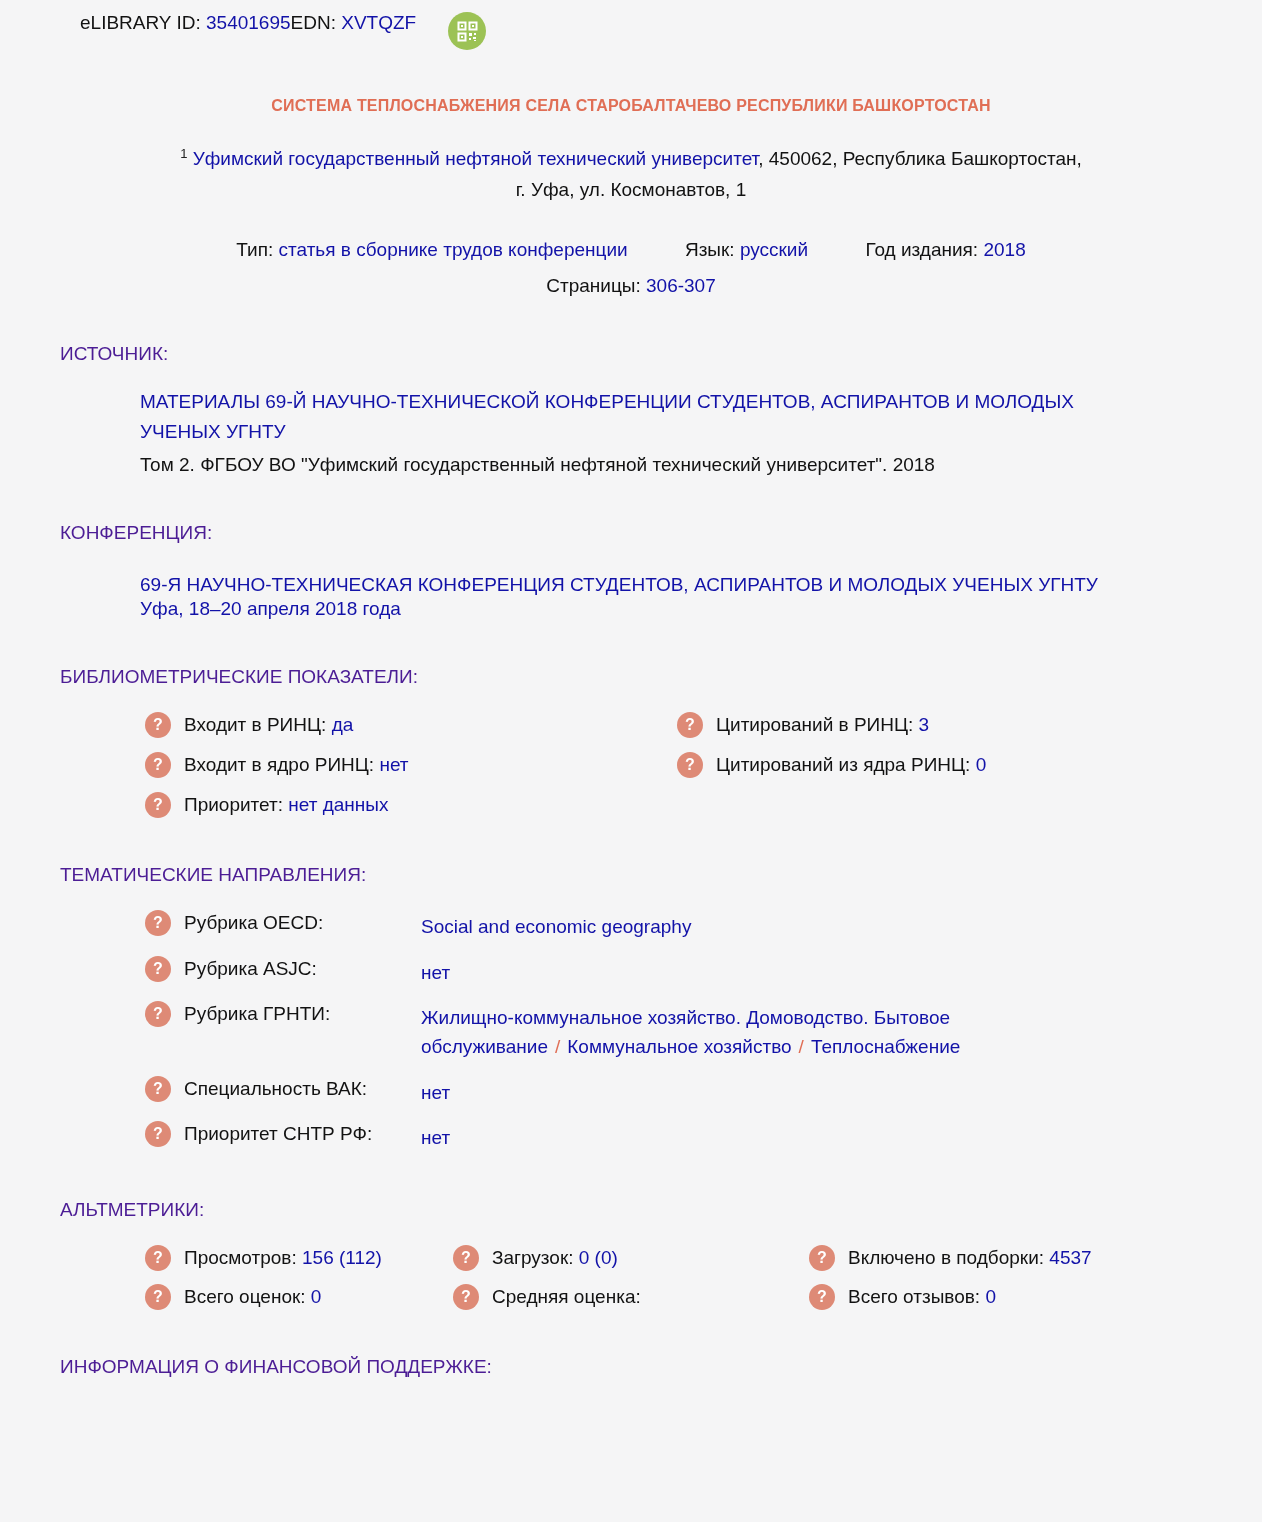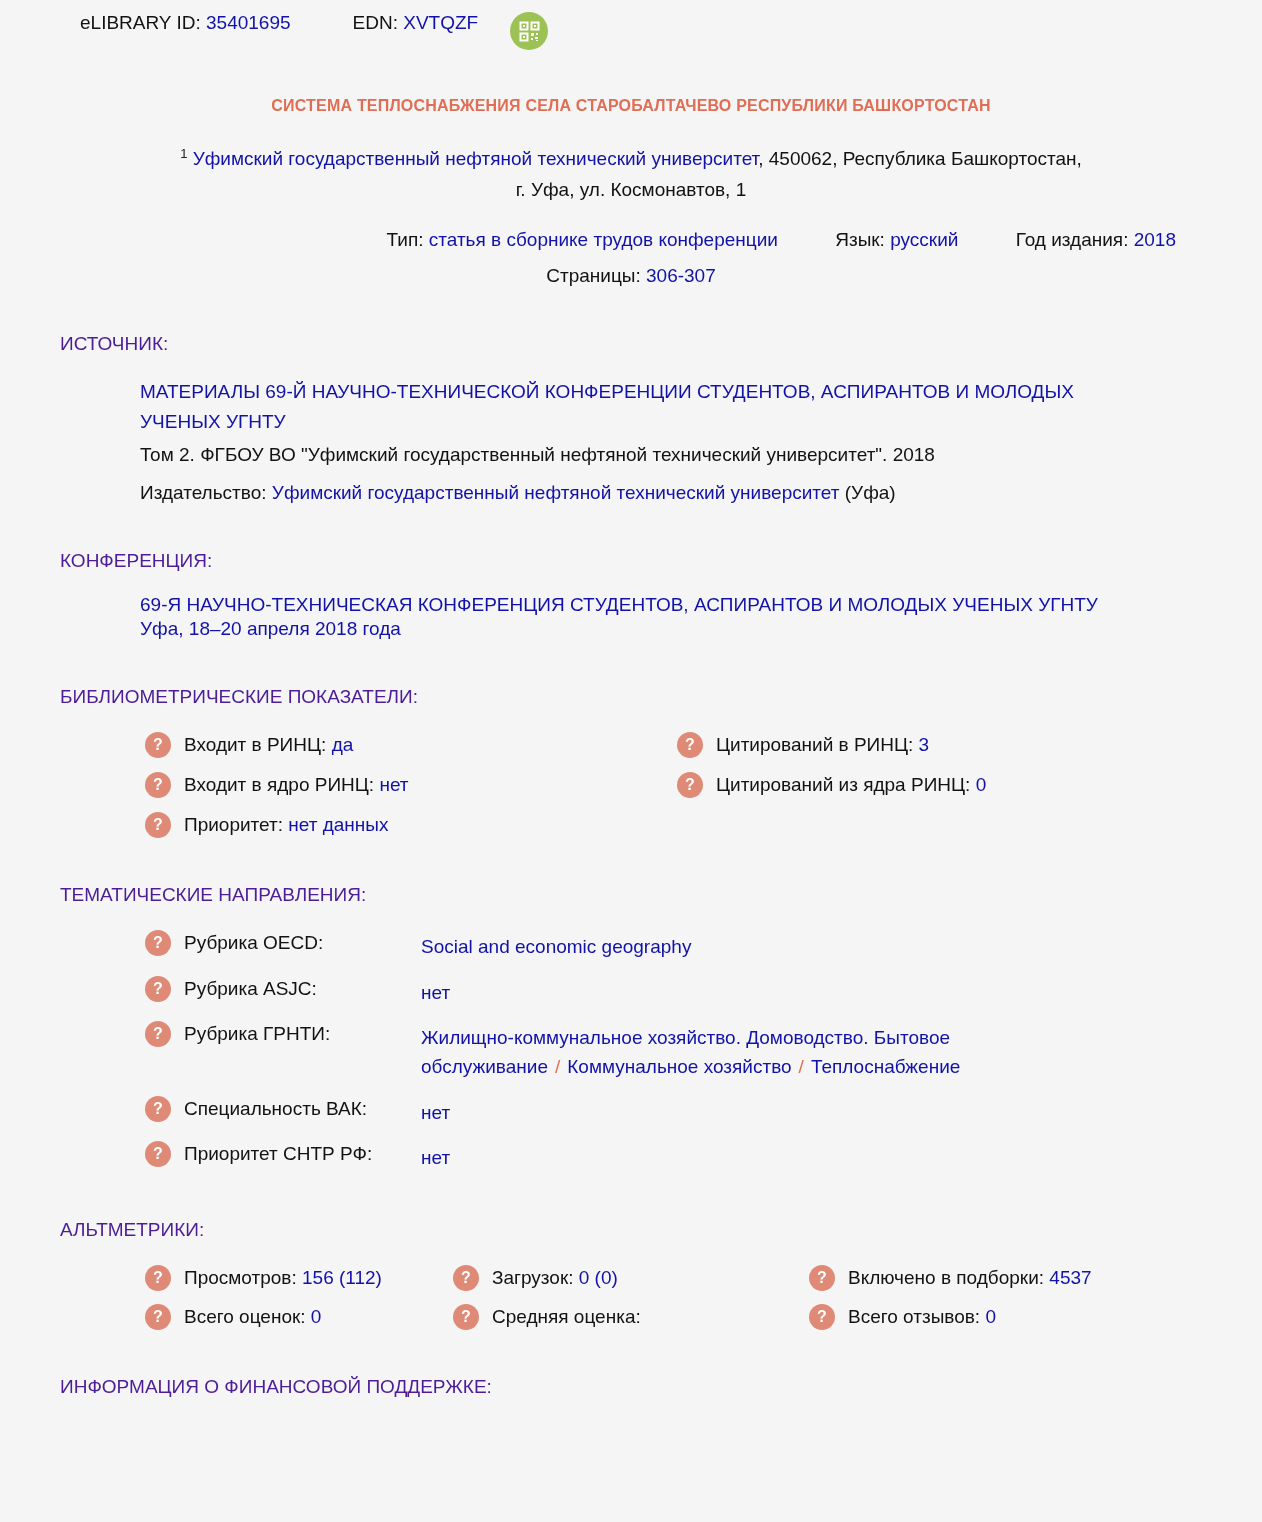--- a/index.html
+++ b/index.html
@@ -6,48 +6,48 @@
   body{
     width:1262px;height:1522px;overflow:hidden;
     background:#f5f5f6;
     font-family:"Liberation Sans","DejaVu Sans",sans-serif;
     font-size:19px;color:#121212;
   }
   .page{padding:0 60px;}
   
   .topbar{display:flex;padding-top:12px;margin-left:20px;}
   .topbar .grp{white-space:nowrap;}
-  .topbar .grp + .grp{margin-left:62px;}
+  .topbar .grp + .grp{}
   .lnk{color:#1212a8;text-decoration:none;cursor:pointer;}
   .qr{
     width:38px;height:38px;border-radius:50%;background:#9cc255;
     display:inline-flex;align-items:center;justify-content:center;
     margin-left:32px;cursor:pointer;flex:0 0 auto;
   }
   
   .title{
     margin:44px auto 12px;max-width:1010px;text-align:center;
     color:#e06e55;font-weight:bold;font-size:16px;line-height:1.5;
     letter-spacing:.2px;
   }
   .authors{margin-top:46px;text-align:center;font-weight:bold;color:#1b1b8e;font-size:19.5px;}
   .authors sup{color:#222;font-weight:normal;font-size:13px;}
   .authors .sep{color:#222;}
   .affil{margin:26px auto 0;max-width:1060px;text-align:center;line-height:1.6;}
   .affil sup{font-size:13px;color:#222;}
-  .meta-row{margin-top:24px;text-align:right;}
+  .meta-row{margin-top:34px;text-align:center;}
   .meta-row .pair{margin:0 26px;white-space:nowrap;}
   .pages-row{margin-top:14px;text-align:center;}
   
   .sec-h{margin-top:46px;font-size:19px;color:#4c1d95;}
   .indent{margin-left:80px;}
   .src-link{display:block;margin-top:22px;max-width:995px;line-height:1.58;}
   .src-details{margin-top:7px;}
   .src-pub{margin-top:16px;}
-  .conf-link{display:block;margin-top:22px;white-space:nowrap;}
+  .conf-link{display:block;margin-top:30px;white-space:nowrap;}
   .conf-date{display:block;margin-top:2px;}
   
   .qicon{
     width:26px;height:26px;border-radius:50%;background:#de8a76;
     display:inline-flex;align-items:center;justify-content:center;
     color:#fff;font-weight:bold;font-size:16px;line-height:1;
     cursor:pointer;flex:0 0 auto;
   }
   .irow{display:flex;align-items:flex-start;}
   .irow .qicon{margin-right:13px;margin-top:-2px;}
@@ -120,24 +120,20 @@
   </div>
   <div class="pages-row">
     <span>Страницы:</span>
     <a class="lnk">306-307</a>
   </div>
 
   <div class="sec-h">ИСТОЧНИК:</div>
   <div class="indent">
     <a class="lnk src-link">МАТЕРИАЛЫ 69-Й НАУЧНО-ТЕХНИЧЕСКОЙ КОНФЕРЕНЦИИ СТУДЕНТОВ, АСПИРАНТОВ И МОЛОДЫХ УЧЕНЫХ УГНТУ</a>
     <div class="src-details">Том 2. ФГБОУ ВО "Уфимский государственный нефтяной технический университет". 2018</div>
-    <div class="src-pub">
-      <span>Издательство:</span>
-      <a class="lnk">Уфимский государственный нефтяной технический университет</a><span> (Уфа)</span>
-    </div>
   </div>
 
   <div class="sec-h">КОНФЕРЕНЦИЯ:</div>
   <div class="indent">
     <a class="lnk conf-link">69-Я НАУЧНО-ТЕХНИЧЕСКАЯ КОНФЕРЕНЦИЯ СТУДЕНТОВ, АСПИРАНТОВ И МОЛОДЫХ УЧЕНЫХ УГНТУ</a>
     <a class="lnk conf-date">Уфа, 18–20 апреля 2018 года</a>
   </div>
 
   <div class="sec-h">БИБЛИОМЕТРИЧЕСКИЕ ПОКАЗАТЕЛИ:</div>
   <div class="bib-grid">

